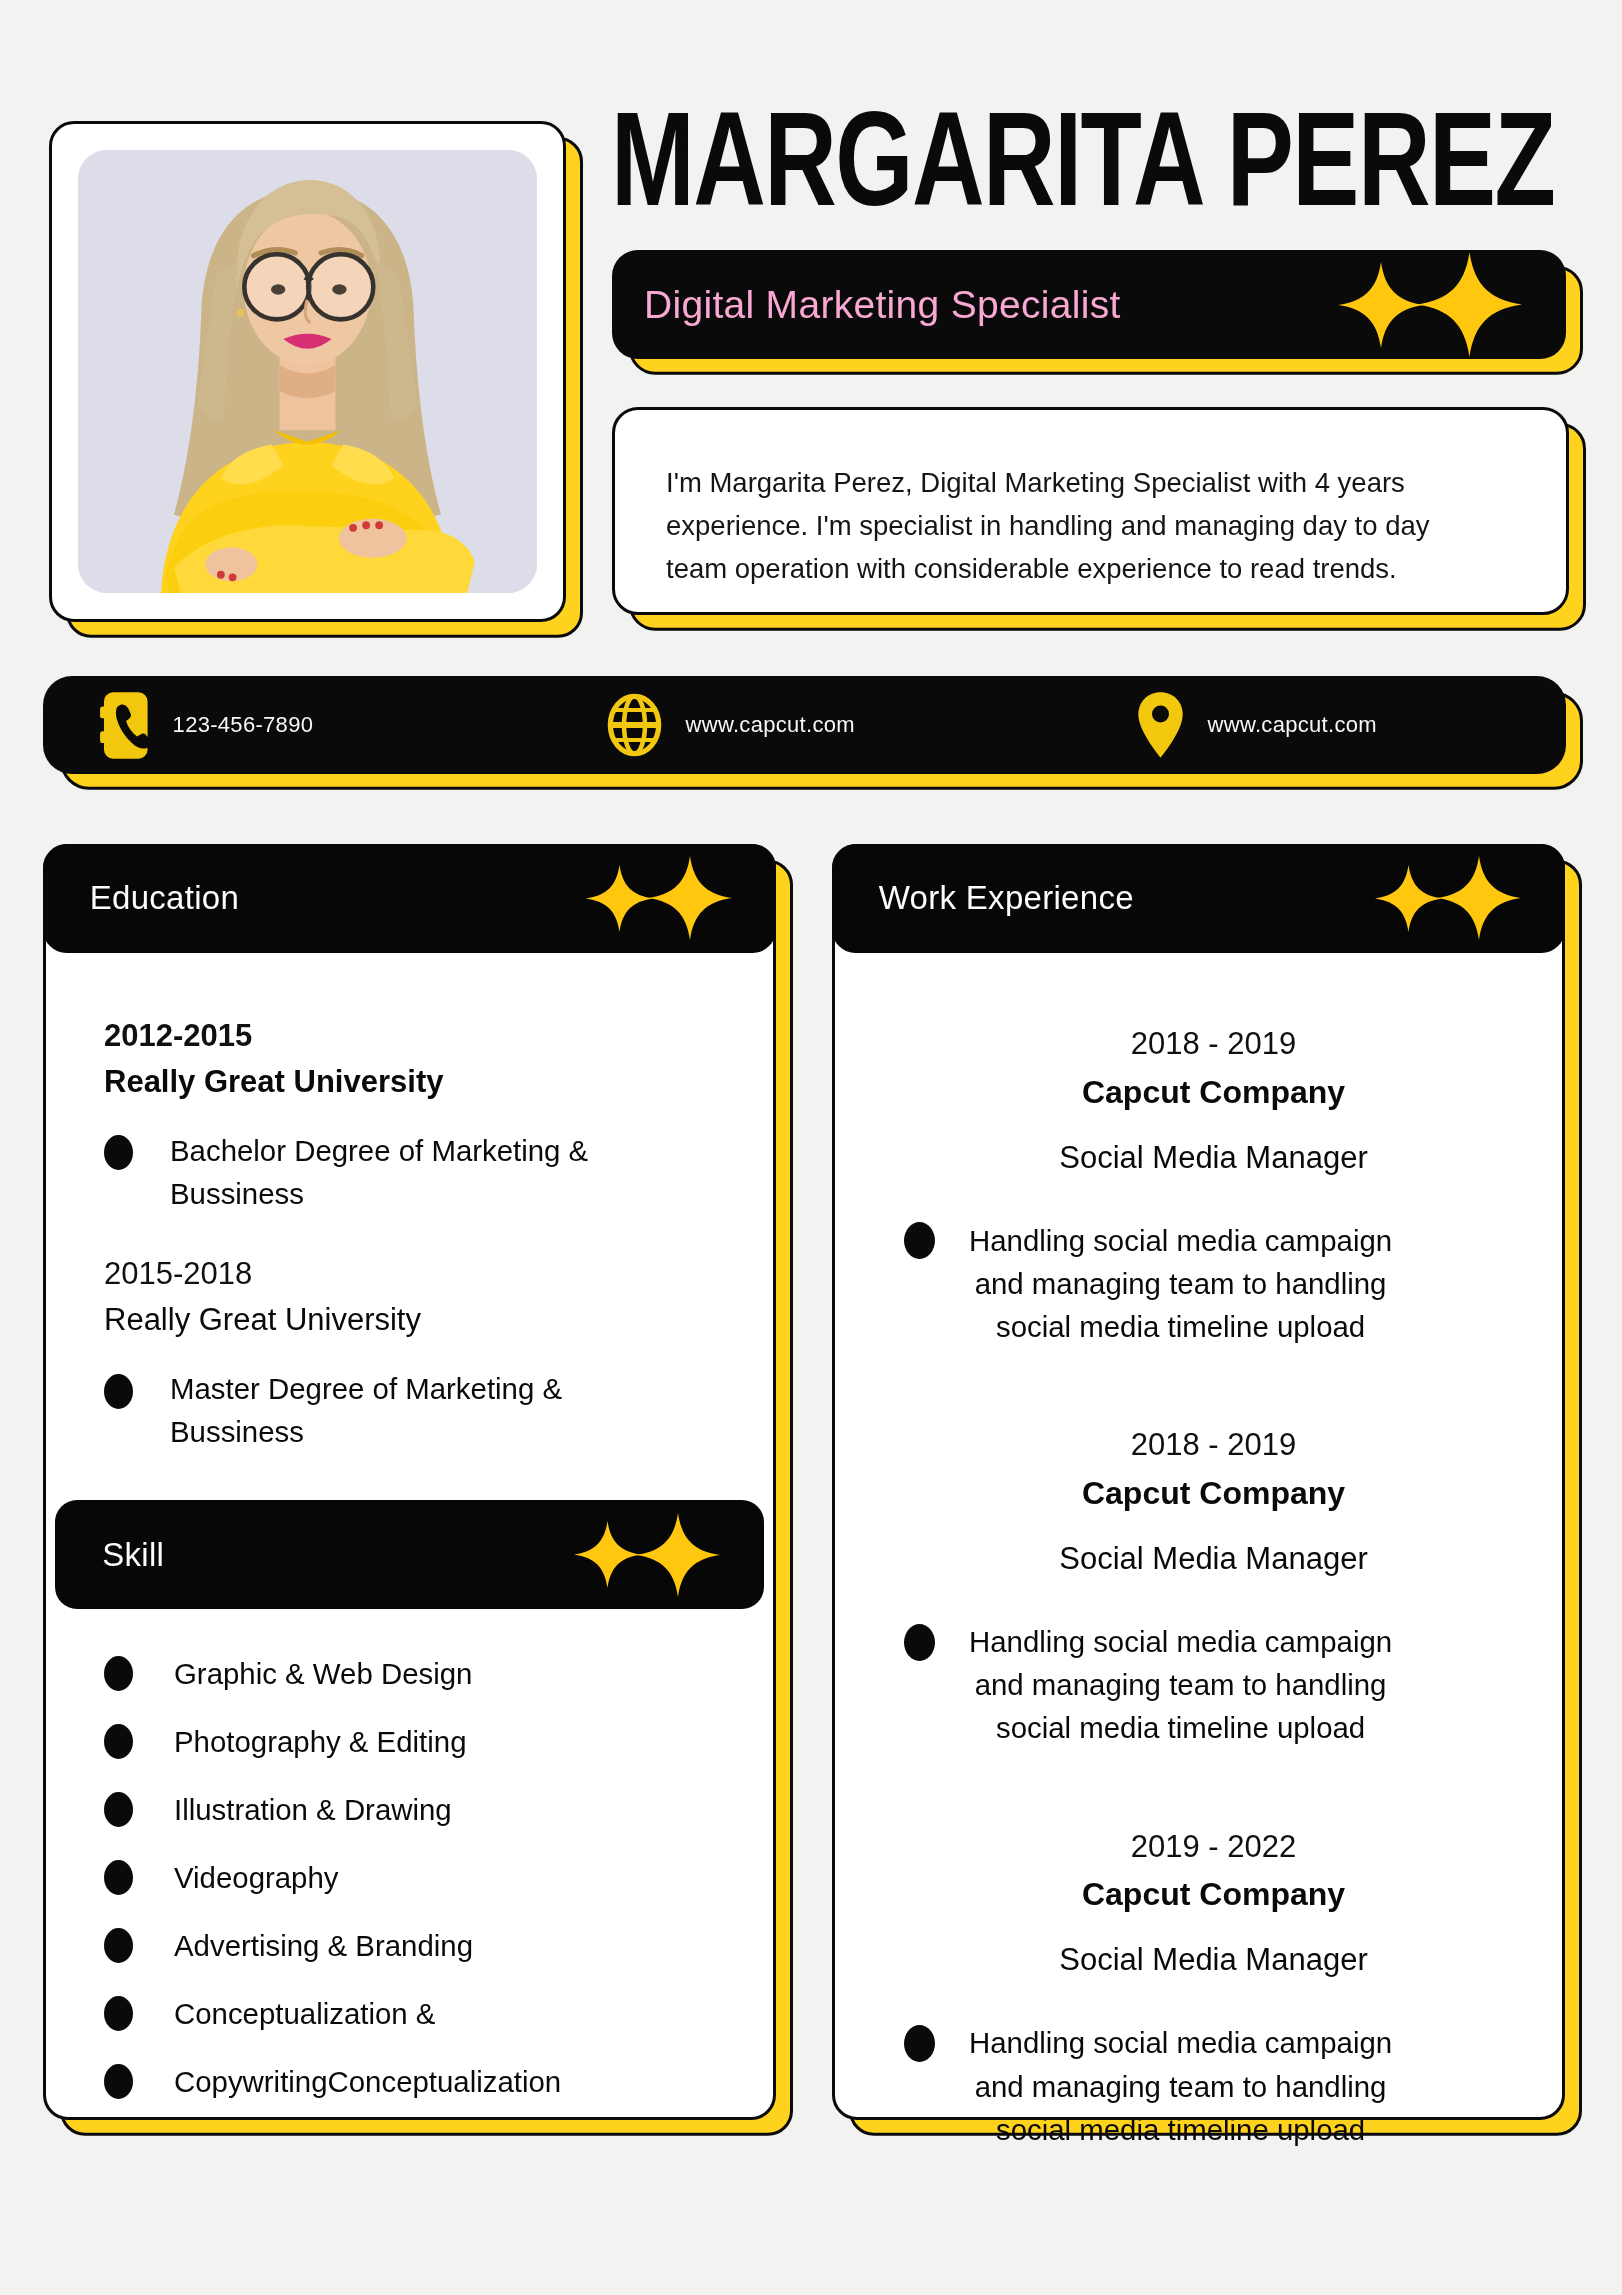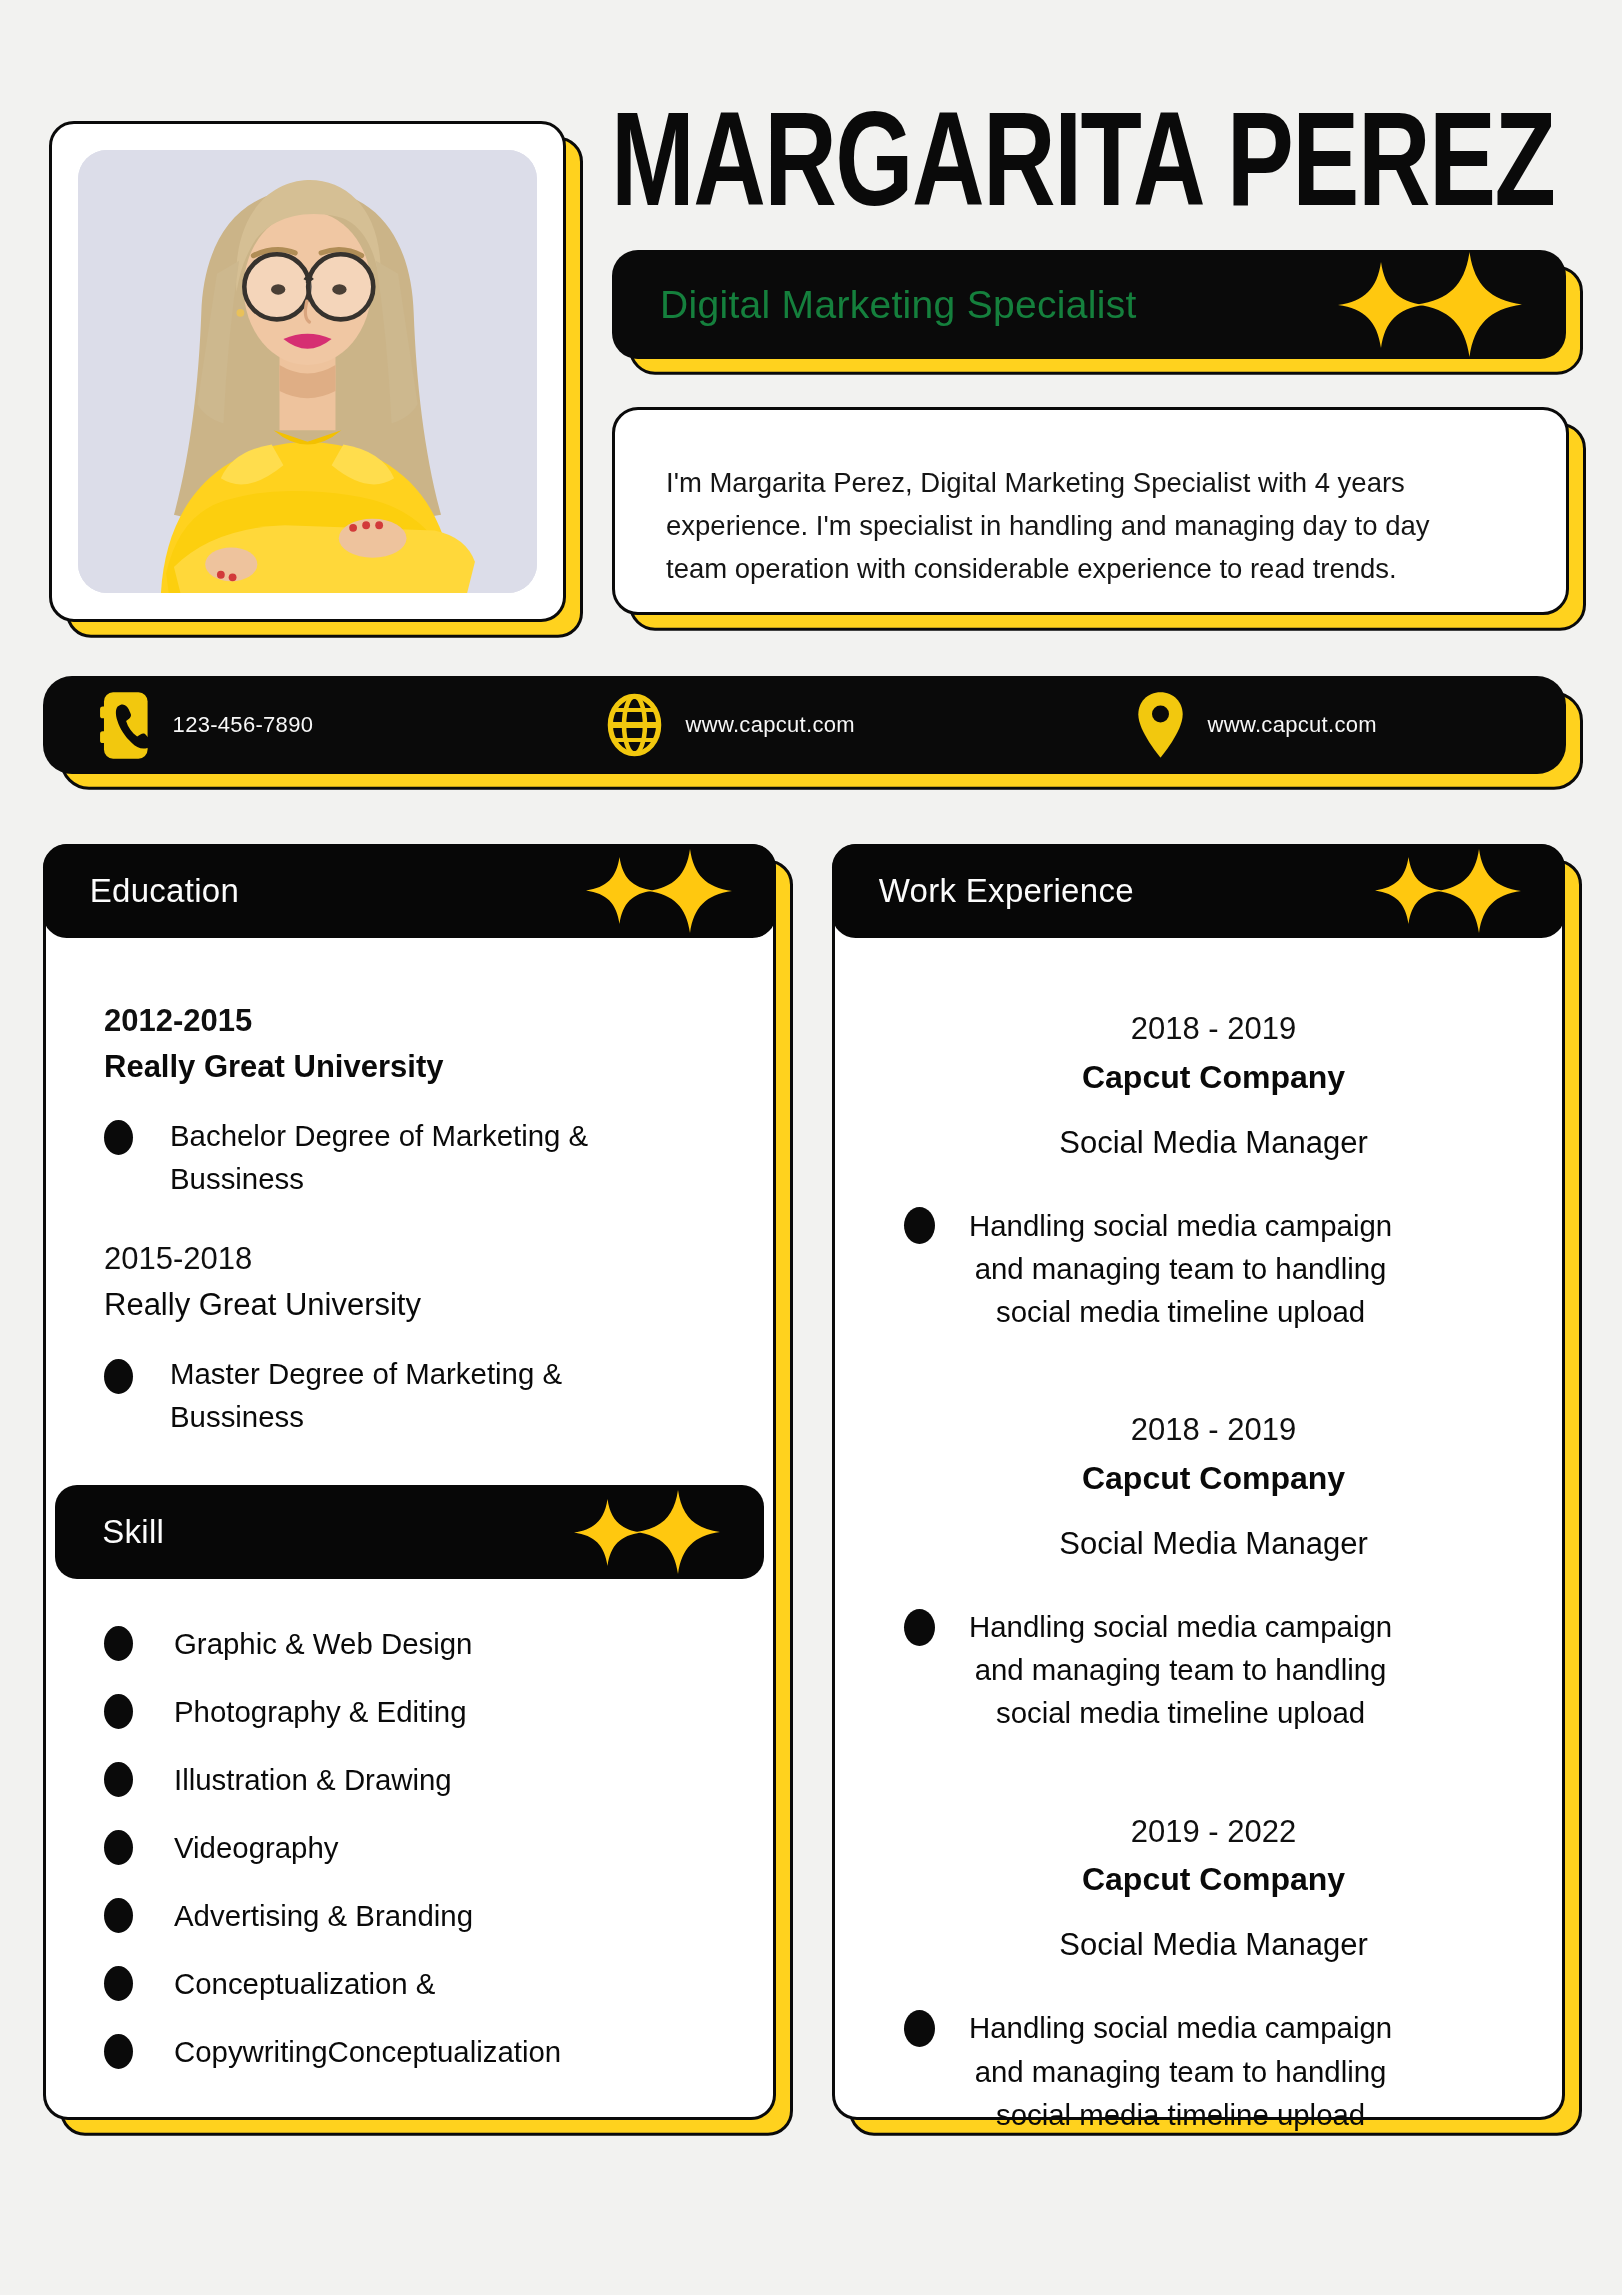--- a/index.html
+++ b/index.html
@@ -28,21 +28,21 @@
     background:#fff;border:3.3px solid var(--black);border-radius:25px;}
   .photo-frame{position:absolute;inset:26px;border-radius:29px;overflow:hidden;background:var(--photo);}
   .photo-frame svg{width:100%;height:100%;display:block;}
 
   .name{position:absolute;left:611px;top:92px;font-size:134px;font-weight:700;
     letter-spacing:-2px;white-space:nowrap;transform:scaleX(.75);transform-origin:left top;
     color:var(--black);line-height:1;}
 
   .title-bar{position:absolute;left:612px;top:250px;width:954px;height:109px;
     background:var(--black);border-radius:26px;display:flex;align-items:center;}
-  .title-bar .label{flex:1;padding-left:48px;color:#15803d;font-size:39px;font-weight:500;letter-spacing:0.3px;}
+  .title-bar .label{flex:1;padding-left:32px;color:#f9a8d4;font-size:39px;font-weight:500;letter-spacing:0.3px;}
   .sparks{display:flex;align-items:center;padding-right:44px;}
   .sparks svg{display:block;fill:var(--gold);}
   .sp-t1{width:86px;height:86px;}
   .sp-t2{width:105px;height:105px;margin-left:-6.5px;}
   .sp-h1{width:67px;height:67px;}
   .sp-h2{width:84px;height:84px;margin-left:-5.2px;}
 
   .about-box{position:absolute;left:612px;top:407px;width:957px;height:208px;
     background:#fff;border:3.3px solid var(--black);border-radius:26px;}
   .about-box p{padding:52px 39px 0 51px;font-size:27.5px;line-height:1.56;
@@ -56,21 +56,21 @@
   .c-item svg{display:block;}
   .c-phone{left:55px;}
   .c-web{left:564px;}
   .c-loc{left:1094px;}
 
   
   .card{position:absolute;top:844px;width:733px;height:1276px;
     background:#fff;border:3.3px solid var(--black);border-radius:25px;}
   .card-left{left:43px;}
   .card-right{left:832px;}
-  .sec-head{height:94px;background:#070707;border-radius:23.6px;margin:-3.3px -3.3px 0;
+  .sec-head{height:109px;background:#070707;border-radius:23.6px;margin:-3.3px -3.3px 0;
     display:flex;align-items:center;}
   .sec-head .label{flex:1;padding-left:47px;color:#fcfcfc;font-size:33px;font-weight:400;letter-spacing:0.3px;}
   .sec-head.inset{margin:47px 9.2px 0;border-radius:22px;}
 
   .dot{width:29px;height:35px;background:var(--black);border-radius:50%;flex:none;}
 
   
   .edu-body{padding:65px 23px 0 58px;}
   .period{font-size:31px;font-weight:600;color:#101010;}
   .school{font-size:31px;margin-top:10.5px;}

